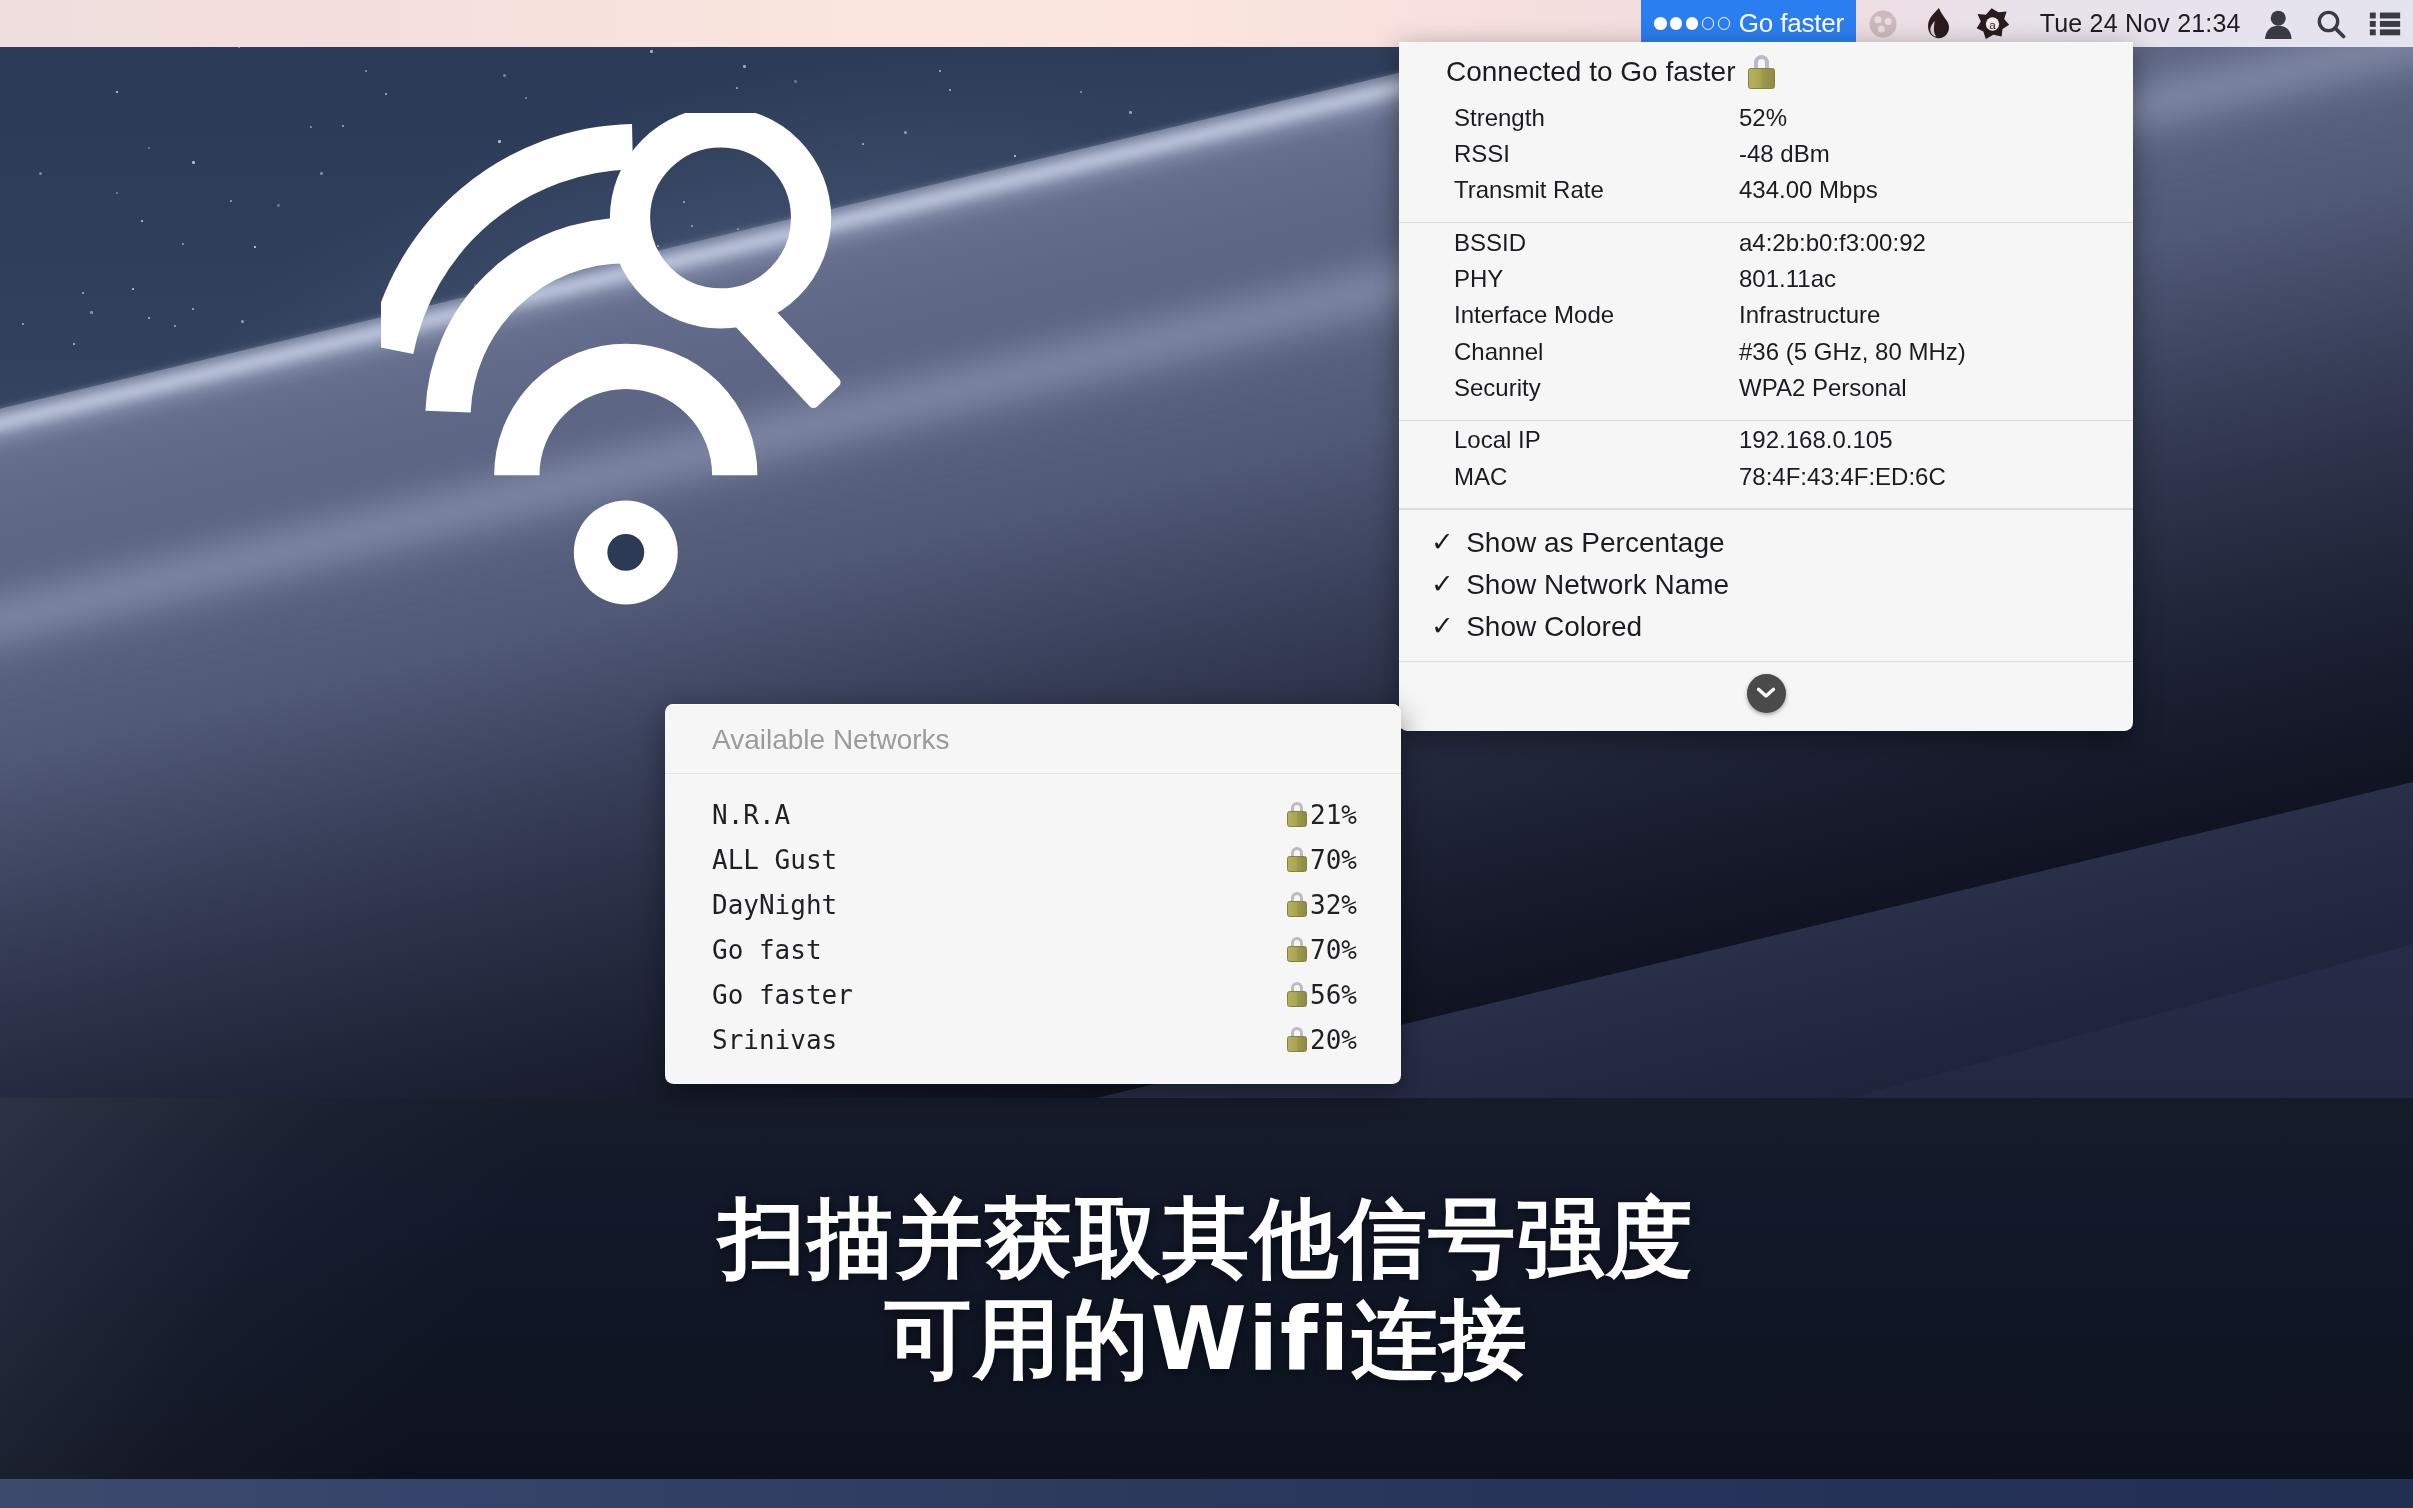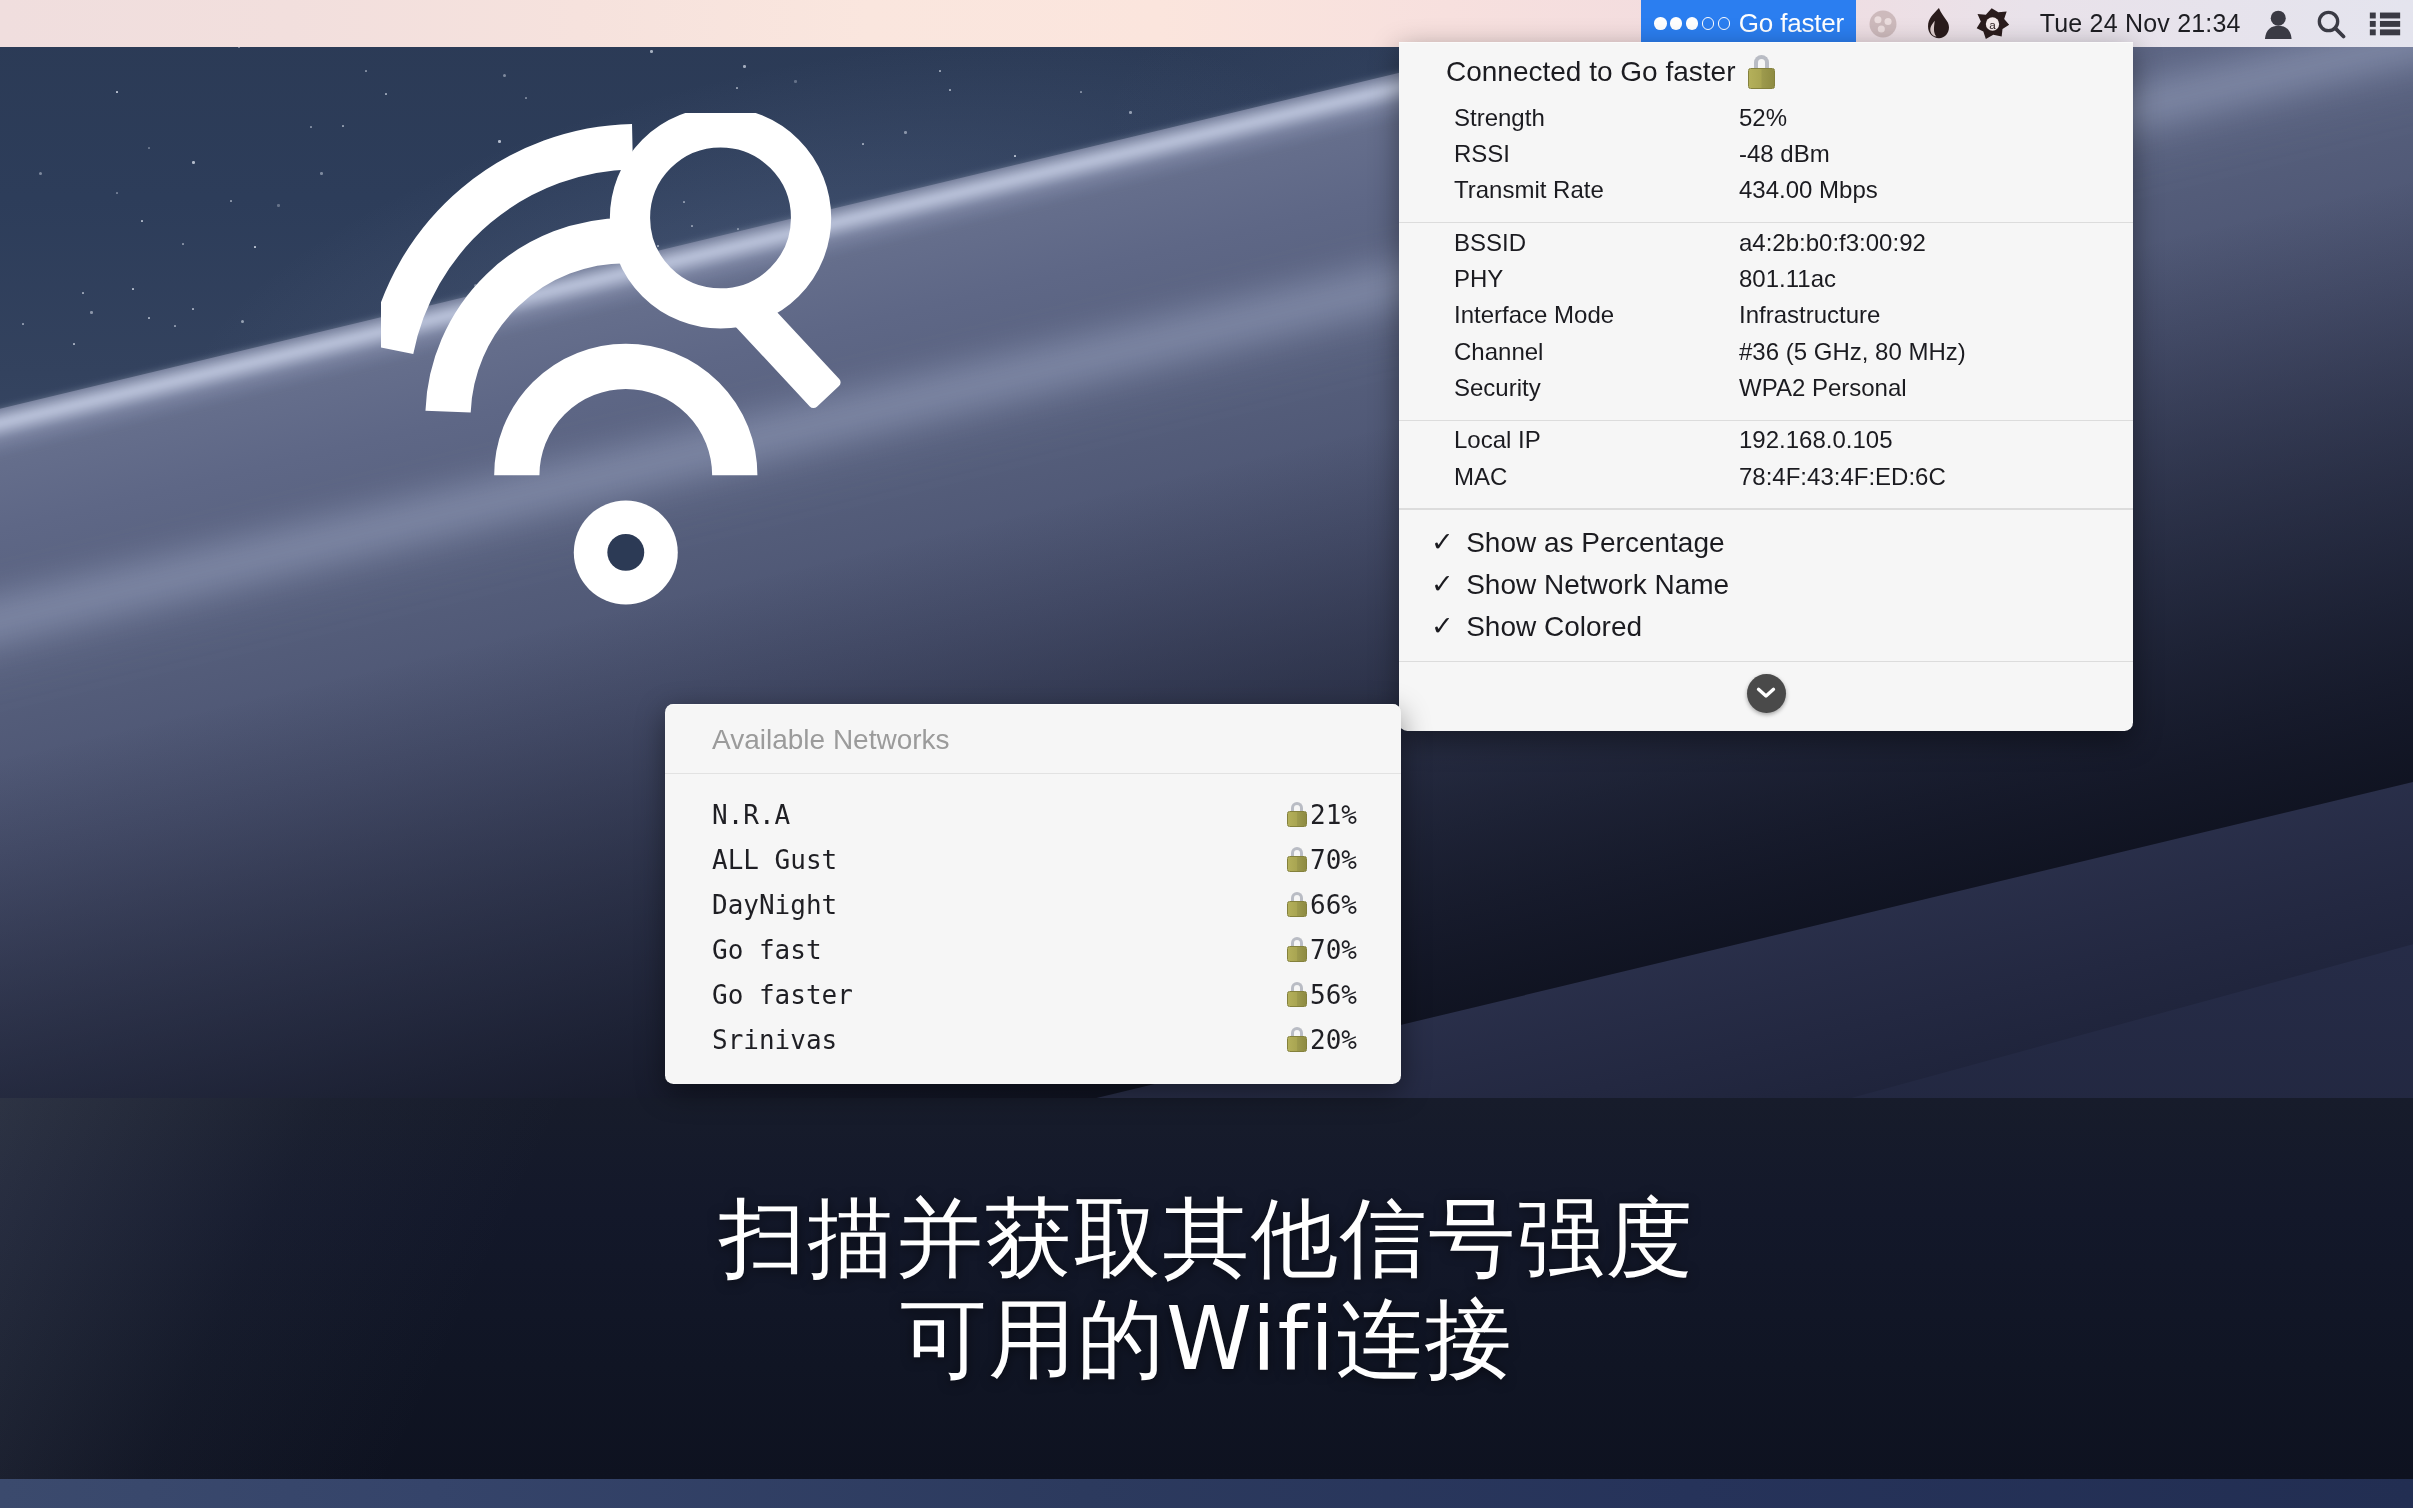--- a/index.html
+++ b/index.html
@@ -207,20 +207,21 @@
   .lock.big { width:28.5px; height:34px; }
   .lock.big .shackle { left:6.7px; width:15px; height:15px; border-width:4.2px; border-bottom:none; border-top-left-radius:9.2px; border-top-right-radius:9.2px;}
   .lock.big .body { left:0.8px; top:12.6px; width:27px; height:21px; }
 
   
   #caption-area {
     position:absolute; left:0; top:1098px; width:2413px; height:381px;
     background: linear-gradient(to bottom, #171c2b 0%, #13182a 30%, #101524 70%, #0e1220 100%);
     display:flex; flex-direction:column; align-items:center; justify-content:center;
     z-index:10;
+    font-weight:bold;
   }
   #caption-glow {
     position:absolute; left:0; top:0; width:637px; height:381px;
     background: linear-gradient(115deg, rgba(160,172,196,0.16), rgba(120,132,160,0.05) 40%, rgba(0,0,0,0) 70%);
   }
   .caption-line {
     position:relative;
     color:#ffffff; font-size:87px; line-height:1.16;
     font-family: "DejaVu Sans", sans-serif;
     text-shadow: 0 1.7px 11.7px rgba(0,0,0,.55);
@@ -658,21 +659,21 @@
         </span>
       </div>
 
       <div class="np-row">
         <span>DayNight</span>
         <span class="np-right">
           <span class="lock">
               <span class="shackle"></span>
               <span class="body"></span>
             </span>
-          <span class="np-pct">66%</span>
+          <span class="np-pct">32%</span>
         </span>
       </div>
 
       <div class="np-row">
         <span>Go fast</span>
         <span class="np-right">
           <span class="lock">
               <span class="shackle"></span>
               <span class="body"></span>
             </span>

